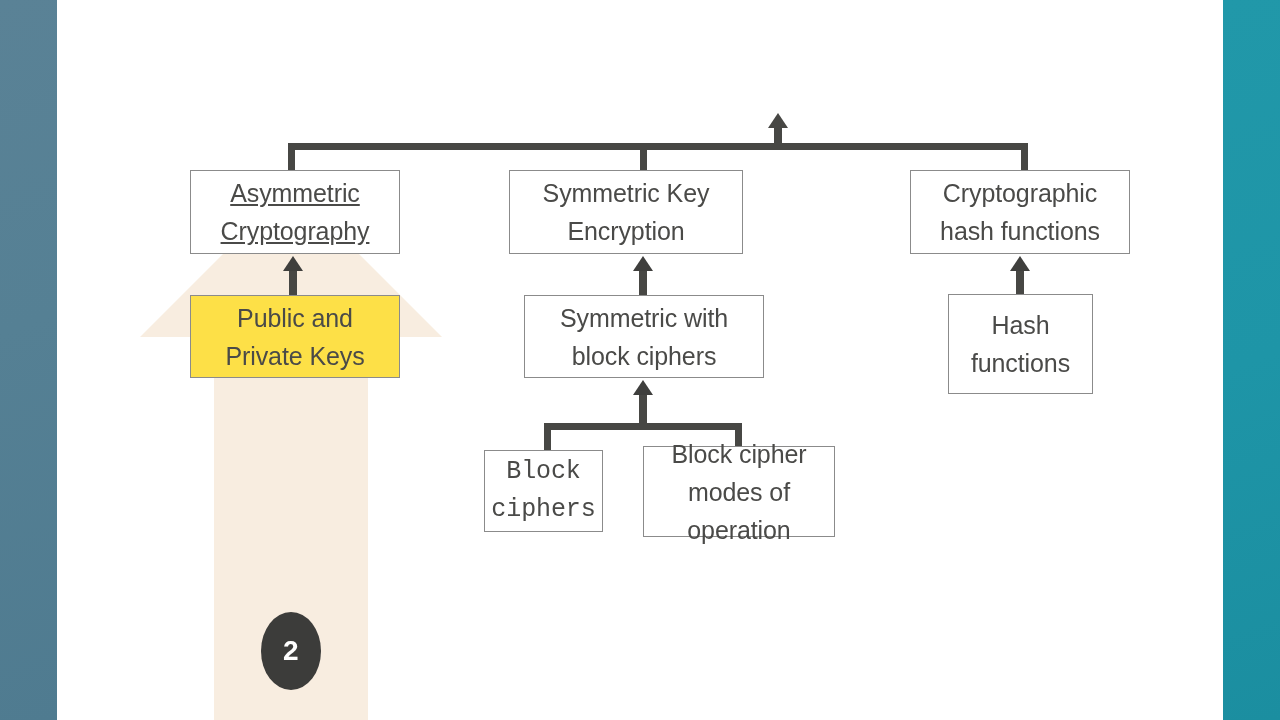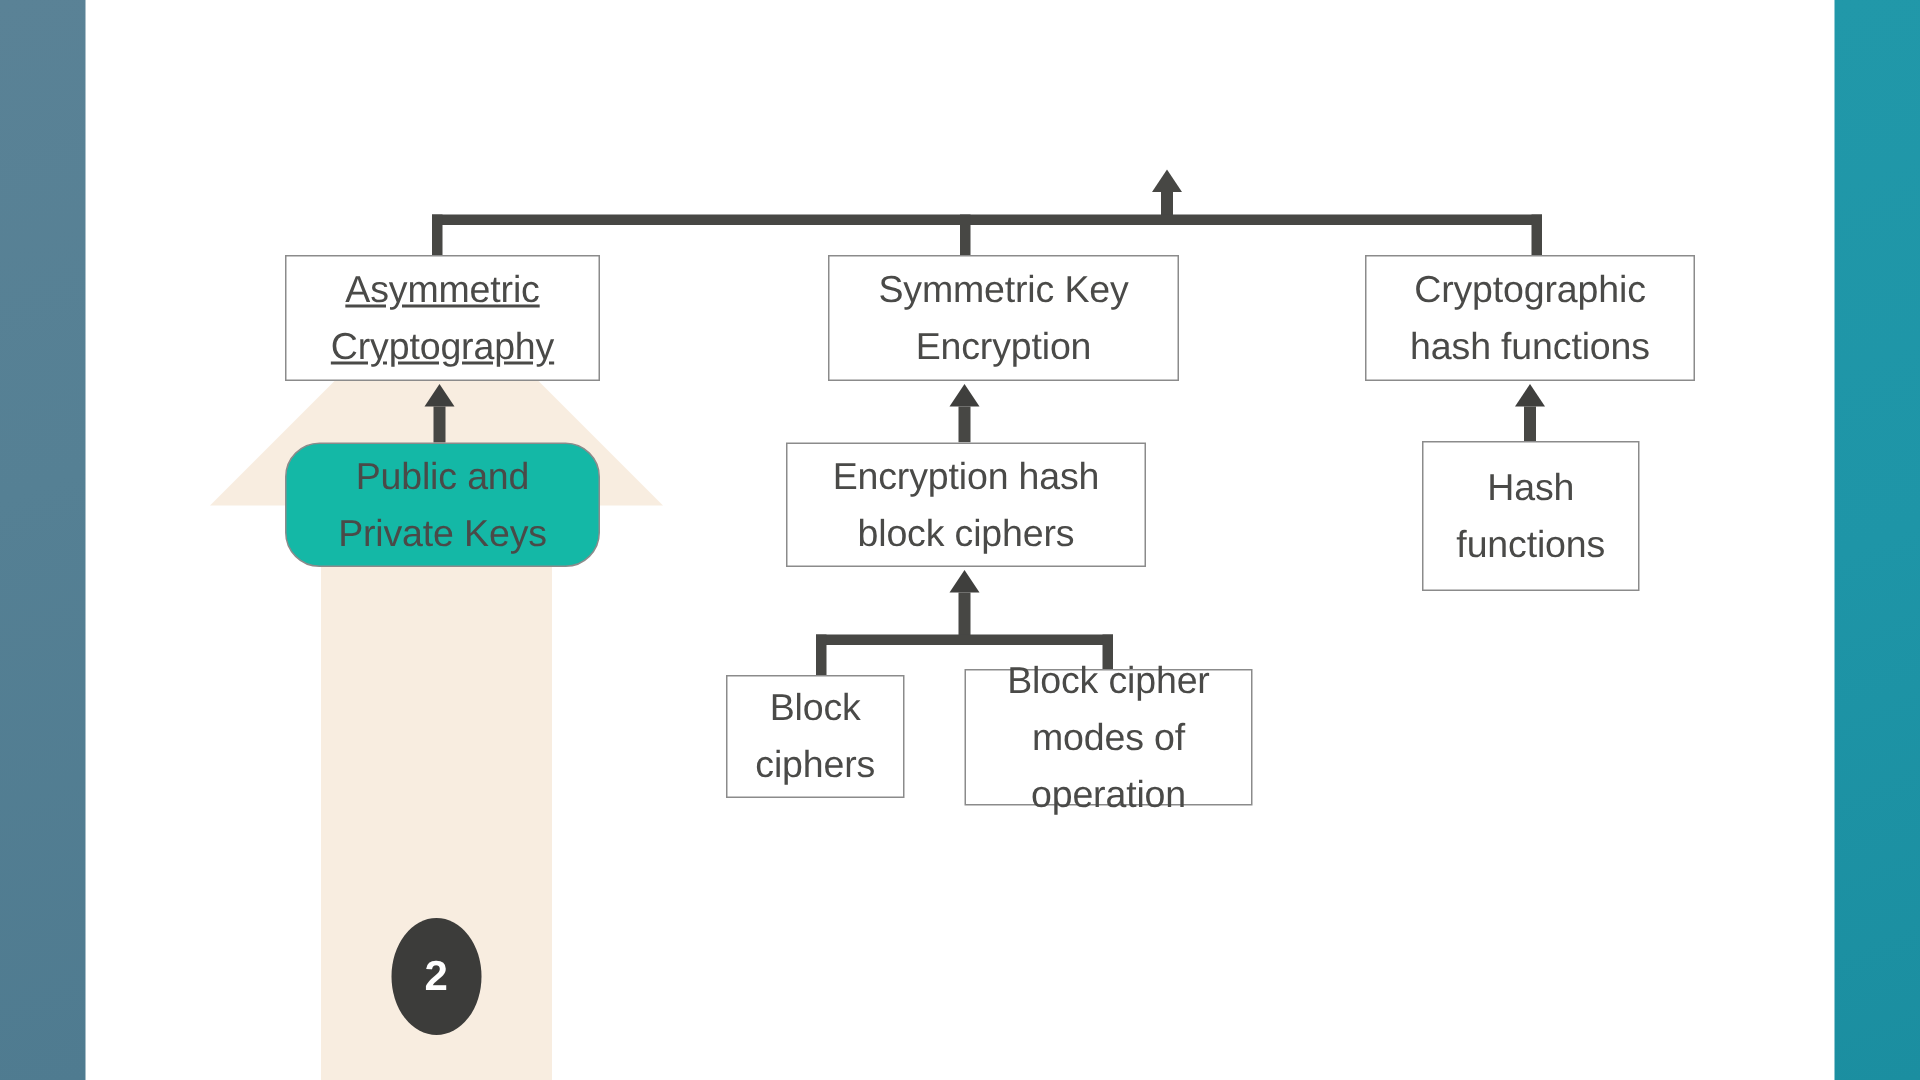--- a/index.html
+++ b/index.html
@@ -34,21 +34,21 @@
     color:#4a4a48;
     display:flex;align-items:center;justify-content:center;
     text-align:center;
     font-size:25px;
     line-height:1.52;
     font-weight:400;
     letter-spacing:-0.1px;
     white-space:pre-line;
     padding:0 6px;
   }
-  .node.tinted{background:#14b8a6;border-radius:23px;}
+  .node.tinted{background:#fde047;}
 
   
   .conn{position:absolute;background:#474744;}
   .arrow-head{position:absolute;width:0;height:0;border-left:10px solid transparent;border-right:10px solid transparent;border-bottom:15px solid #474744;}
   .arrow-head.dark2{border-bottom-color:#3f3f3d;}
 
   
   .page-badge{
     position:absolute;left:261px;top:612px;width:60px;height:78px;
     background:#3C3C3A;border-radius:50%;
@@ -83,36 +83,36 @@
 
   <div class="node" style="left:190px;top:170px;width:210px;height:84px;text-decoration:underline;">Asymmetric
 Cryptography</div>
 
   <div class="conn" style="left:289px;top:271px;width:8px;height:24px;"></div>
   <div class="arrow-head dark2" style="left:283px;top:256px;"></div>
 
   <div class="node tinted" style="left:190px;top:295px;width:210px;height:83px;">Public and
 Private Keys</div>
 
-  <div class="node" style="left:552px;top:170px;width:234px;height:84px;">Symmetric Key
+  <div class="node" style="left:509px;top:170px;width:234px;height:84px;">Symmetric Key
 Encryption</div>
 
   <div class="conn" style="left:639px;top:271px;width:8px;height:24px;"></div>
   <div class="arrow-head dark2" style="left:633px;top:256px;"></div>
 
-  <div class="node" style="left:524px;top:295px;width:240px;height:83px;">Encryption hash
+  <div class="node" style="left:524px;top:295px;width:240px;height:83px;">Symmetric with
 block ciphers</div>
 
   <div class="conn" style="left:639px;top:395px;width:8px;height:34px;"></div>
   <div class="arrow-head dark2" style="left:633px;top:380px;"></div>
   <div class="conn" style="left:544px;top:423px;width:198px;height:7px;"></div>
   <div class="conn" style="left:544px;top:423px;width:7px;height:28px;"></div>
   <div class="conn" style="left:735px;top:423px;width:7px;height:24px;"></div>
 
-  <div class="node" style="left:484px;top:450px;width:119px;height:82px;">Block
+  <div class="node" style="left:484px;top:450px;width:119px;height:82px;font-family:Liberation Mono, monospace;">Block
 ciphers</div>
 
   <div class="node" style="left:643px;top:446px;width:192px;height:91px;">Block cipher
 modes of
 operation</div>
 
   <div class="node" style="left:910px;top:170px;width:220px;height:84px;">Cryptographic
 hash functions</div>
 
   <div class="conn" style="left:1016px;top:271px;width:8px;height:24px;"></div>

